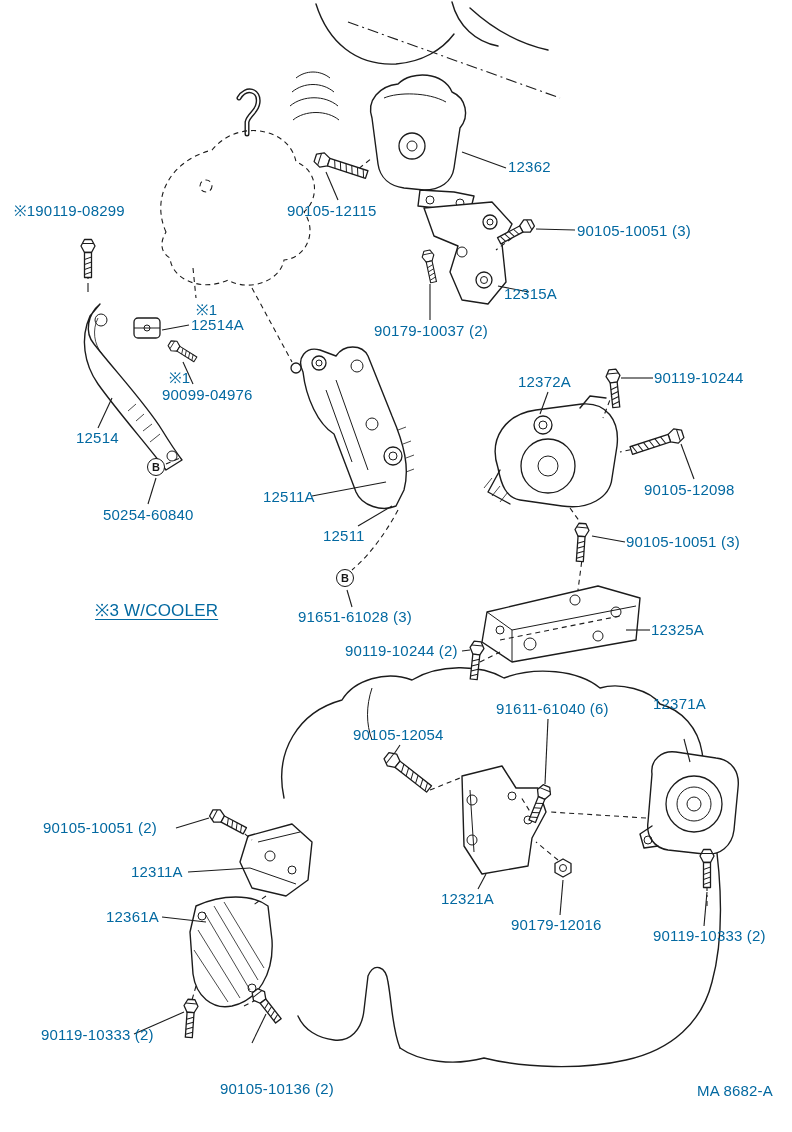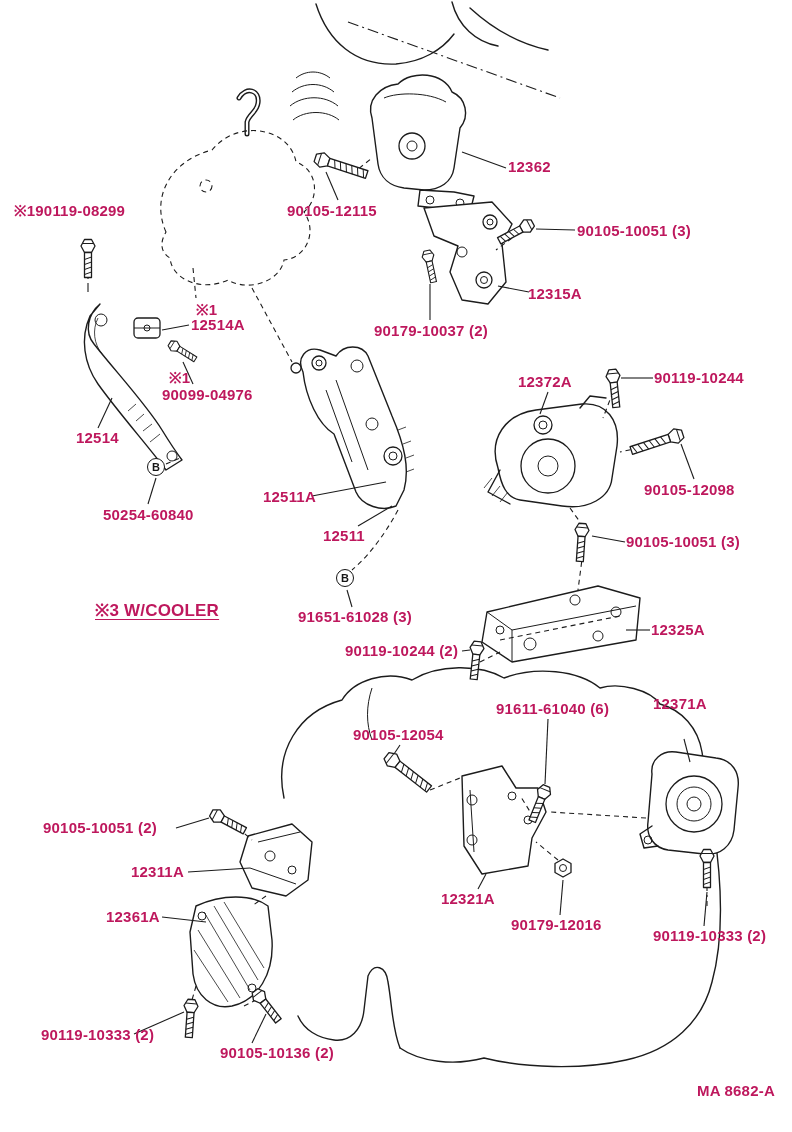--- a/index.html
+++ b/index.html
@@ -1,20 +1,20 @@
 <!DOCTYPE html>
 <html><head>
 <meta charset="utf-8">
 <style>
   *{margin:0;padding:0;box-sizing:border-box}
   html,body{background:#fff}
   body{font-family:"Liberation Sans",sans-serif}
   .stage{position:relative;width:792px;height:1132px;background:#fff;overflow:hidden}
   .stage svg{position:absolute;left:0;top:0}
-  .lbl{position:absolute;font-weight:700;font-size:15px;color:#be185d;white-space:nowrap;letter-spacing:.2px}
+  .lbl{position:absolute;font-weight:400;font-size:15px;color:#0369a1;white-space:nowrap;letter-spacing:.2px}
   .note{font-size:17px;text-decoration:underline;text-underline-offset:3px}
   .marker{position:absolute;width:18px;height:18px;border:1.6px solid #161616;border-radius:50%;
           font-weight:700;font-size:11px;color:#161616;display:flex;align-items:center;justify-content:center;background:#fff}
   .s{stroke:#1c1c1c;fill:none;stroke-width:1.4;stroke-linecap:round;stroke-linejoin:round}
   .sf{stroke:#1c1c1c;fill:#fff;stroke-width:1.4;stroke-linejoin:round}
   .pf{fill:#fff;stroke:#1c1c1c;stroke-width:1.3;stroke-linejoin:round}
   .ln{stroke:#1c1c1c;fill:none;stroke-width:1}
   .lead{stroke:#1c1c1c;fill:none;stroke-width:1.1}
   .dsh{stroke:#1c1c1c;fill:none;stroke-width:1.1;stroke-dasharray:5 4}
   .ddot{stroke:#1c1c1c;fill:none;stroke-width:1.1;stroke-dasharray:11 4 2 4}
@@ -240,21 +240,21 @@
     <use href="#g-bolt" transform="translate(191,1006) rotate(94)"></use>
     <use href="#g-bolt" transform="translate(259,996) rotate(52)"></use>
     <use href="#g-bolt" transform="translate(707,856) rotate(90)"></use>
   </g>
 </svg>
 
 <div class="lbl" style="left:14px;top:200px">※190119-08299</div>
 <div class="lbl" style="left:287px;top:202px">90105-12115</div>
 <div class="lbl" style="left:508px;top:158px">12362</div>
 <div class="lbl" style="left:577px;top:222px">90105-10051 (3)</div>
-<div class="lbl" style="left:528px;top:285px">12315A</div>
+<div class="lbl" style="left:504px;top:285px">12315A</div>
 <div class="lbl" style="left:374px;top:322px">90179-10037 (2)</div>
 <div class="lbl" style="left:196px;top:299px">※1</div>
 <div class="lbl" style="left:191px;top:316px">12514A</div>
 <div class="lbl" style="left:169px;top:367px">※1</div>
 <div class="lbl" style="left:162px;top:386px">90099-04976</div>
 <div class="lbl" style="left:76px;top:429px">12514</div>
 <div class="lbl" style="left:518px;top:373px">12372A</div>
 <div class="lbl" style="left:654px;top:369px">90119-10244</div>
 <div class="lbl" style="left:644px;top:481px">90105-12098</div>
 <div class="lbl" style="left:263px;top:488px">12511A</div>
@@ -267,21 +267,21 @@
 <div class="lbl" style="left:496px;top:700px">91611-61040 (6)</div>
 <div class="lbl" style="left:353px;top:726px">90105-12054</div>
 <div class="lbl" style="left:653px;top:695px">12371A</div>
 <div class="lbl" style="left:43px;top:819px">90105-10051 (2)</div>
 <div class="lbl" style="left:131px;top:863px">12311A</div>
 <div class="lbl" style="left:106px;top:908px">12361A</div>
 <div class="lbl" style="left:441px;top:890px">12321A</div>
 <div class="lbl" style="left:511px;top:916px">90179-12016</div>
 <div class="lbl" style="left:653px;top:927px">90119-10333 (2)</div>
 <div class="lbl" style="left:41px;top:1026px">90119-10333 (2)</div>
-<div class="lbl" style="left:220px;top:1044px">90105-10136 (2)</div>
+<div class="lbl" style="left:220px;top:1080px">90105-10136 (2)</div>
 
 <div class="lbl note" style="left:95px;top:598px">※3 W/COOLER</div>
 <div class="lbl" style="left:697px;top:1082px">MA 8682-A</div>
 
 <div class="marker" style="left:147px;top:458px">B</div>
 <div class="marker" style="left:336px;top:569px">B</div>
 
 </div>
 
 </body></html>

